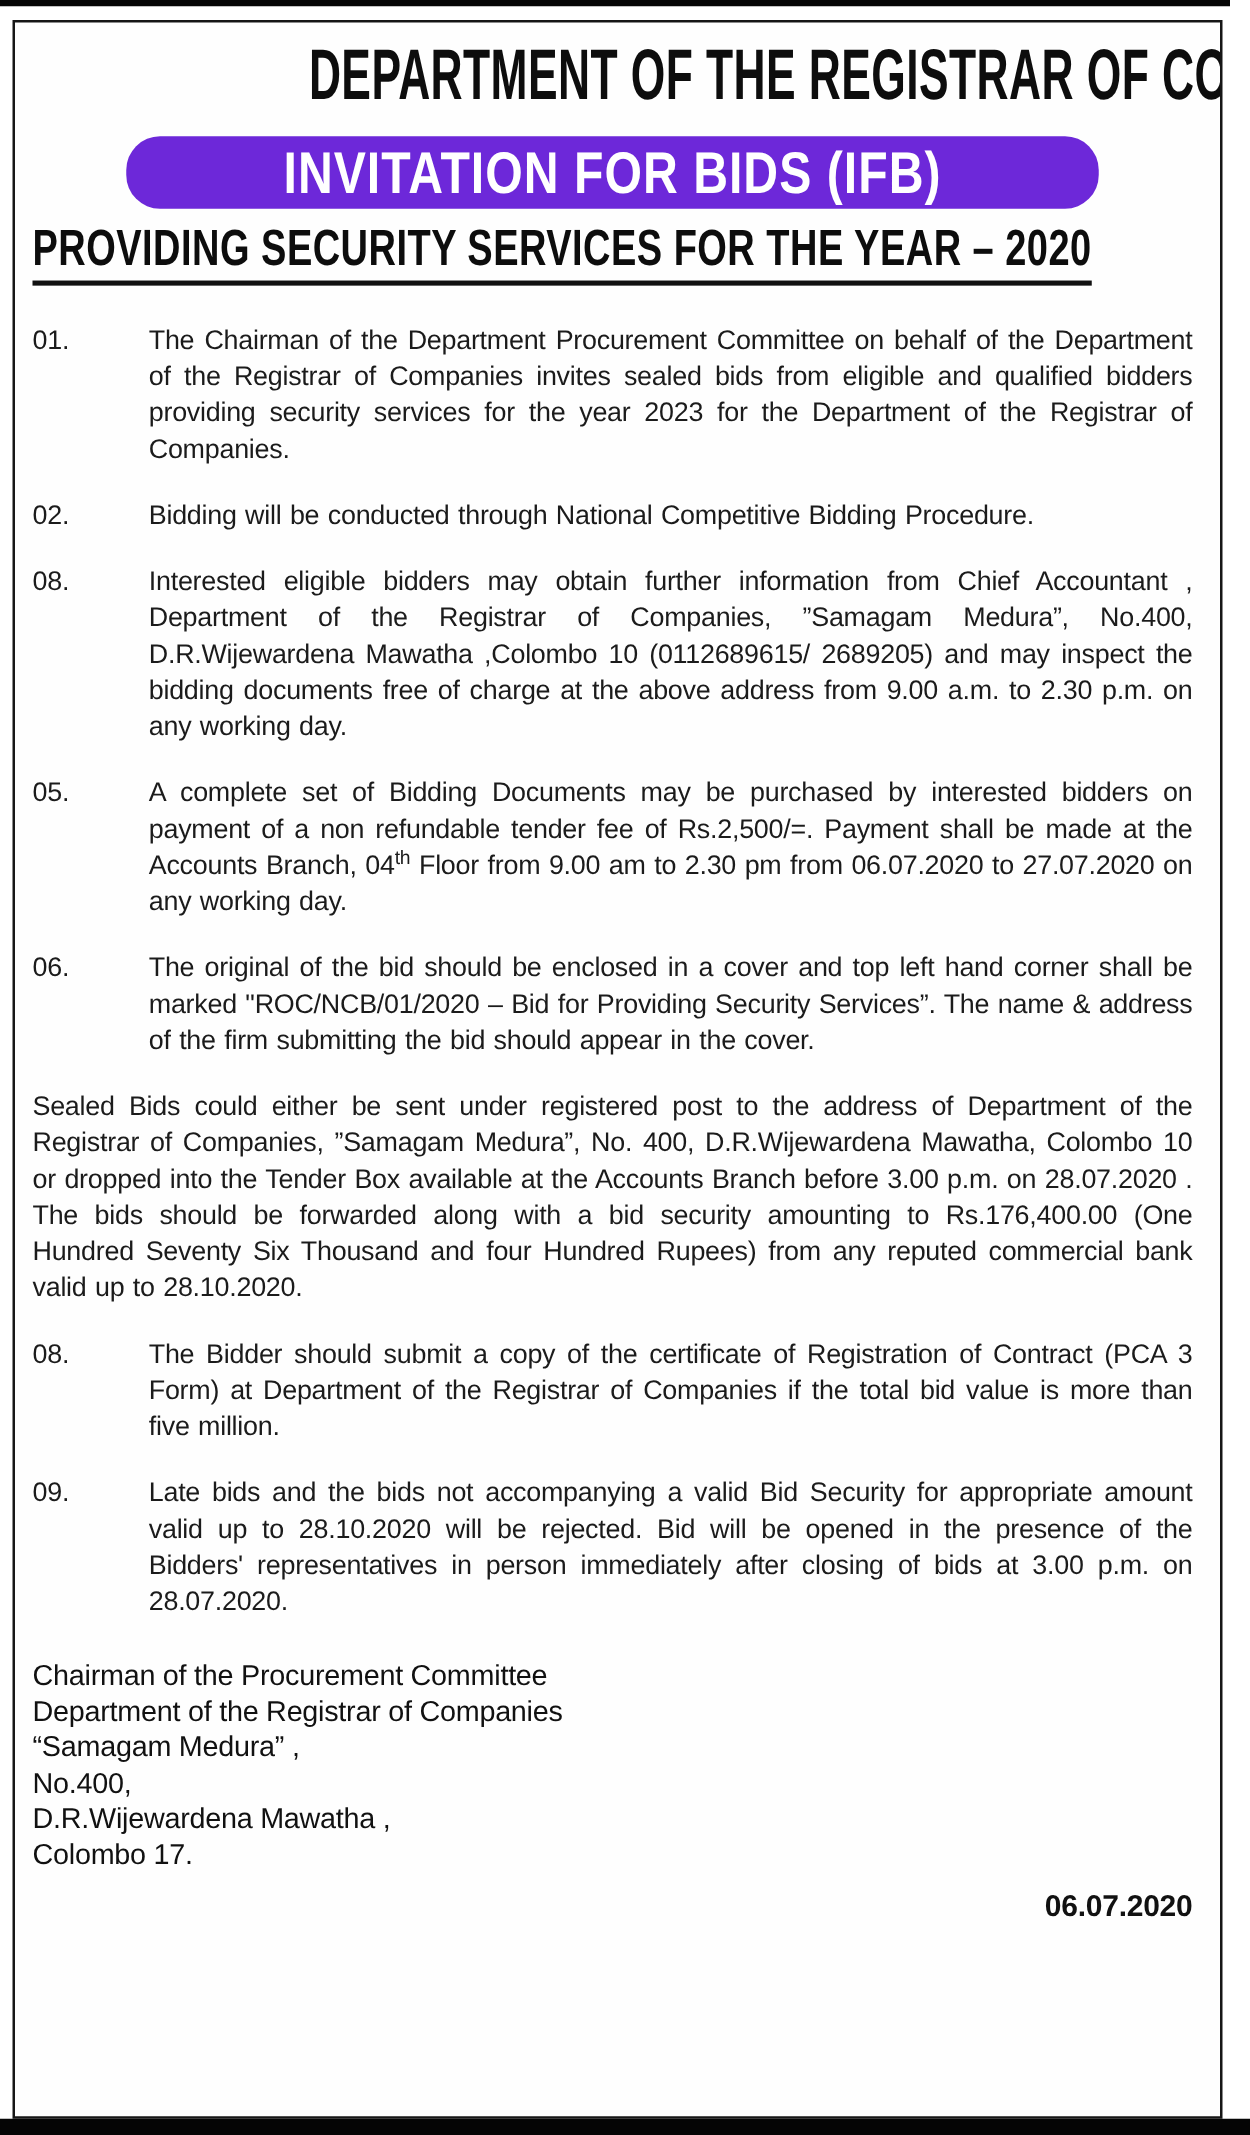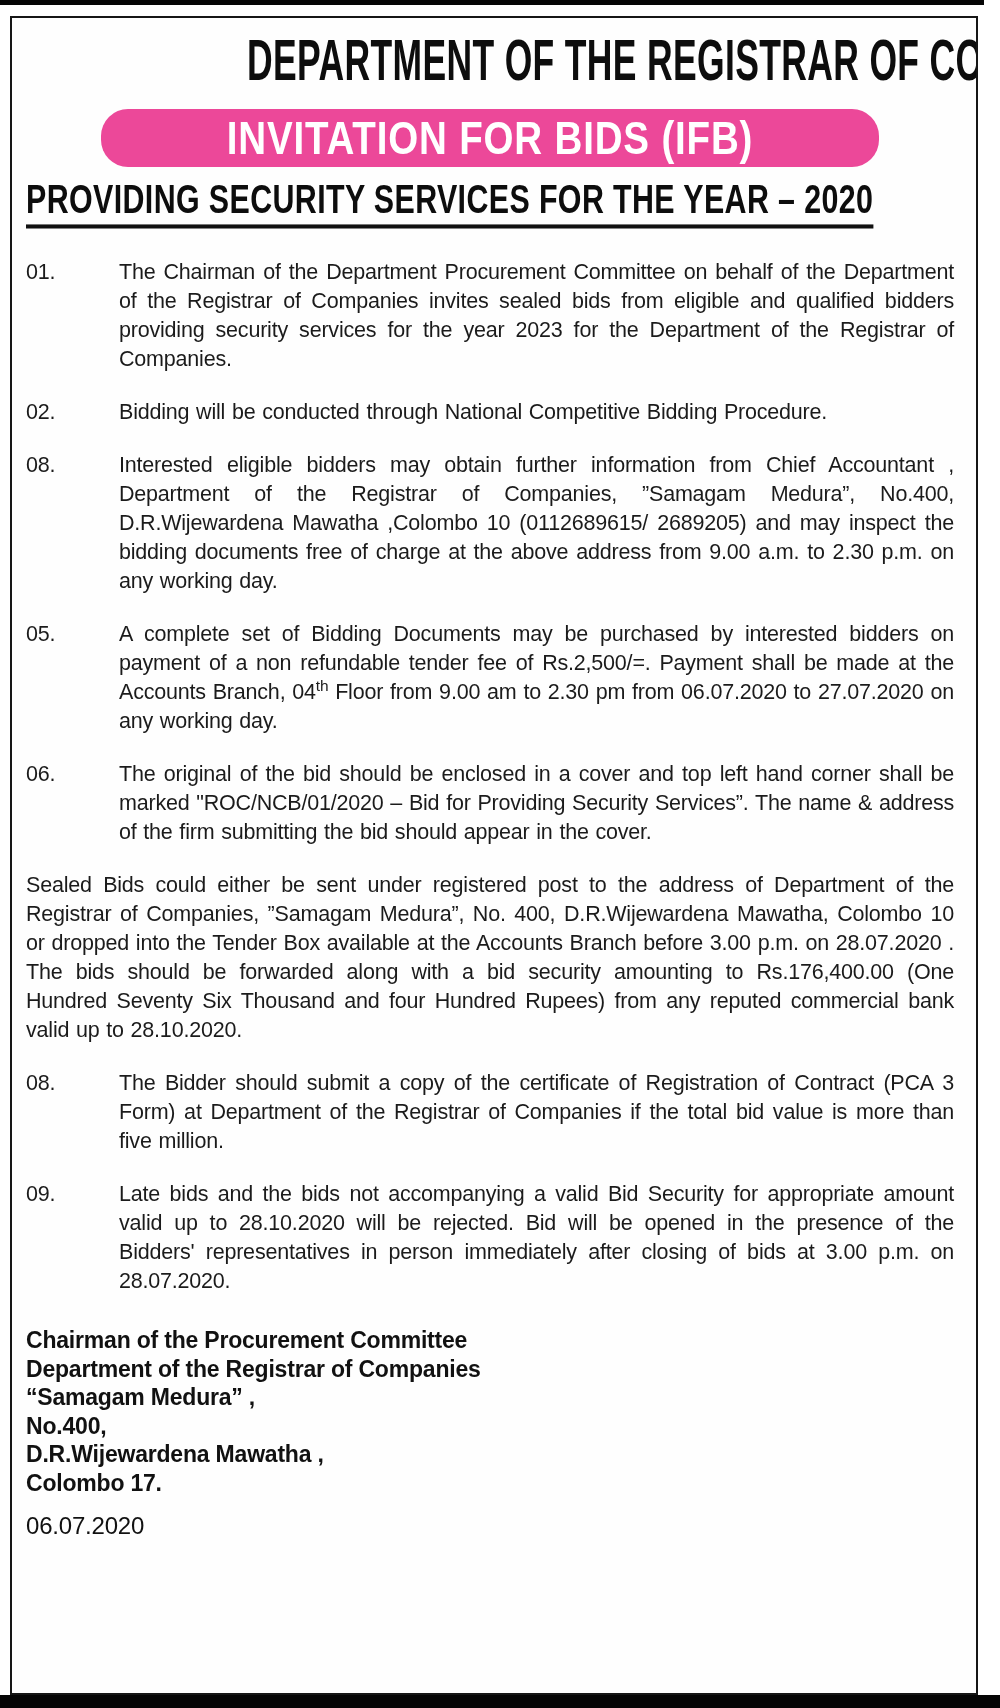--- a/index.html
+++ b/index.html
@@ -33,21 +33,21 @@
     display: inline-block;
     font-size: 53px; font-weight: bold;
     letter-spacing: 0.5px;
     transform: scaleX(0.67) scaleY(1.08);
     transform-origin: center;
     color: #0d0d0d;
   }
   .badge {
     width: 778px; height: 58px;
     margin: 18px auto 10px auto;
-    background: #ec4899;
+    background: #6d28d9;
     border-radius: 27px;
     text-align: center;
     white-space: nowrap;
   }
   .badge-text {
     display: inline-block;
     font-size: 47px; font-weight: bold;
     line-height: 58px;
     letter-spacing: 1px;
     color: #ffffff;
@@ -75,31 +75,32 @@
   .item-text {
     flex: 1; margin: 0;
     font-size: 21.5px; line-height: 29px;
     letter-spacing: -0.2px;
     word-spacing: 1px;
     text-align: justify;
   }
   .item-text sup { font-size: 0.72em; line-height: 0; vertical-align: super; }
   .signature { margin-top: 30px; }
   .sig-line {
-    font-weight: bold;
+    font-weight: normal;
     font-size: 23px; line-height: 28.5px;
     letter-spacing: -0.2px;
     color: #111111;
   }
   .notice-date {
     margin-top: 15px;
-    font-weight: normal;
+    font-weight: bold;
     font-size: 24px;
     letter-spacing: -0.2px;
     color: #111111;
+    text-align: right;
   }
 </style>
 </head>
 <body>
 
 <div class="top-strip"></div>
 
 <div class="frame">
 
   <div class="title-line">

